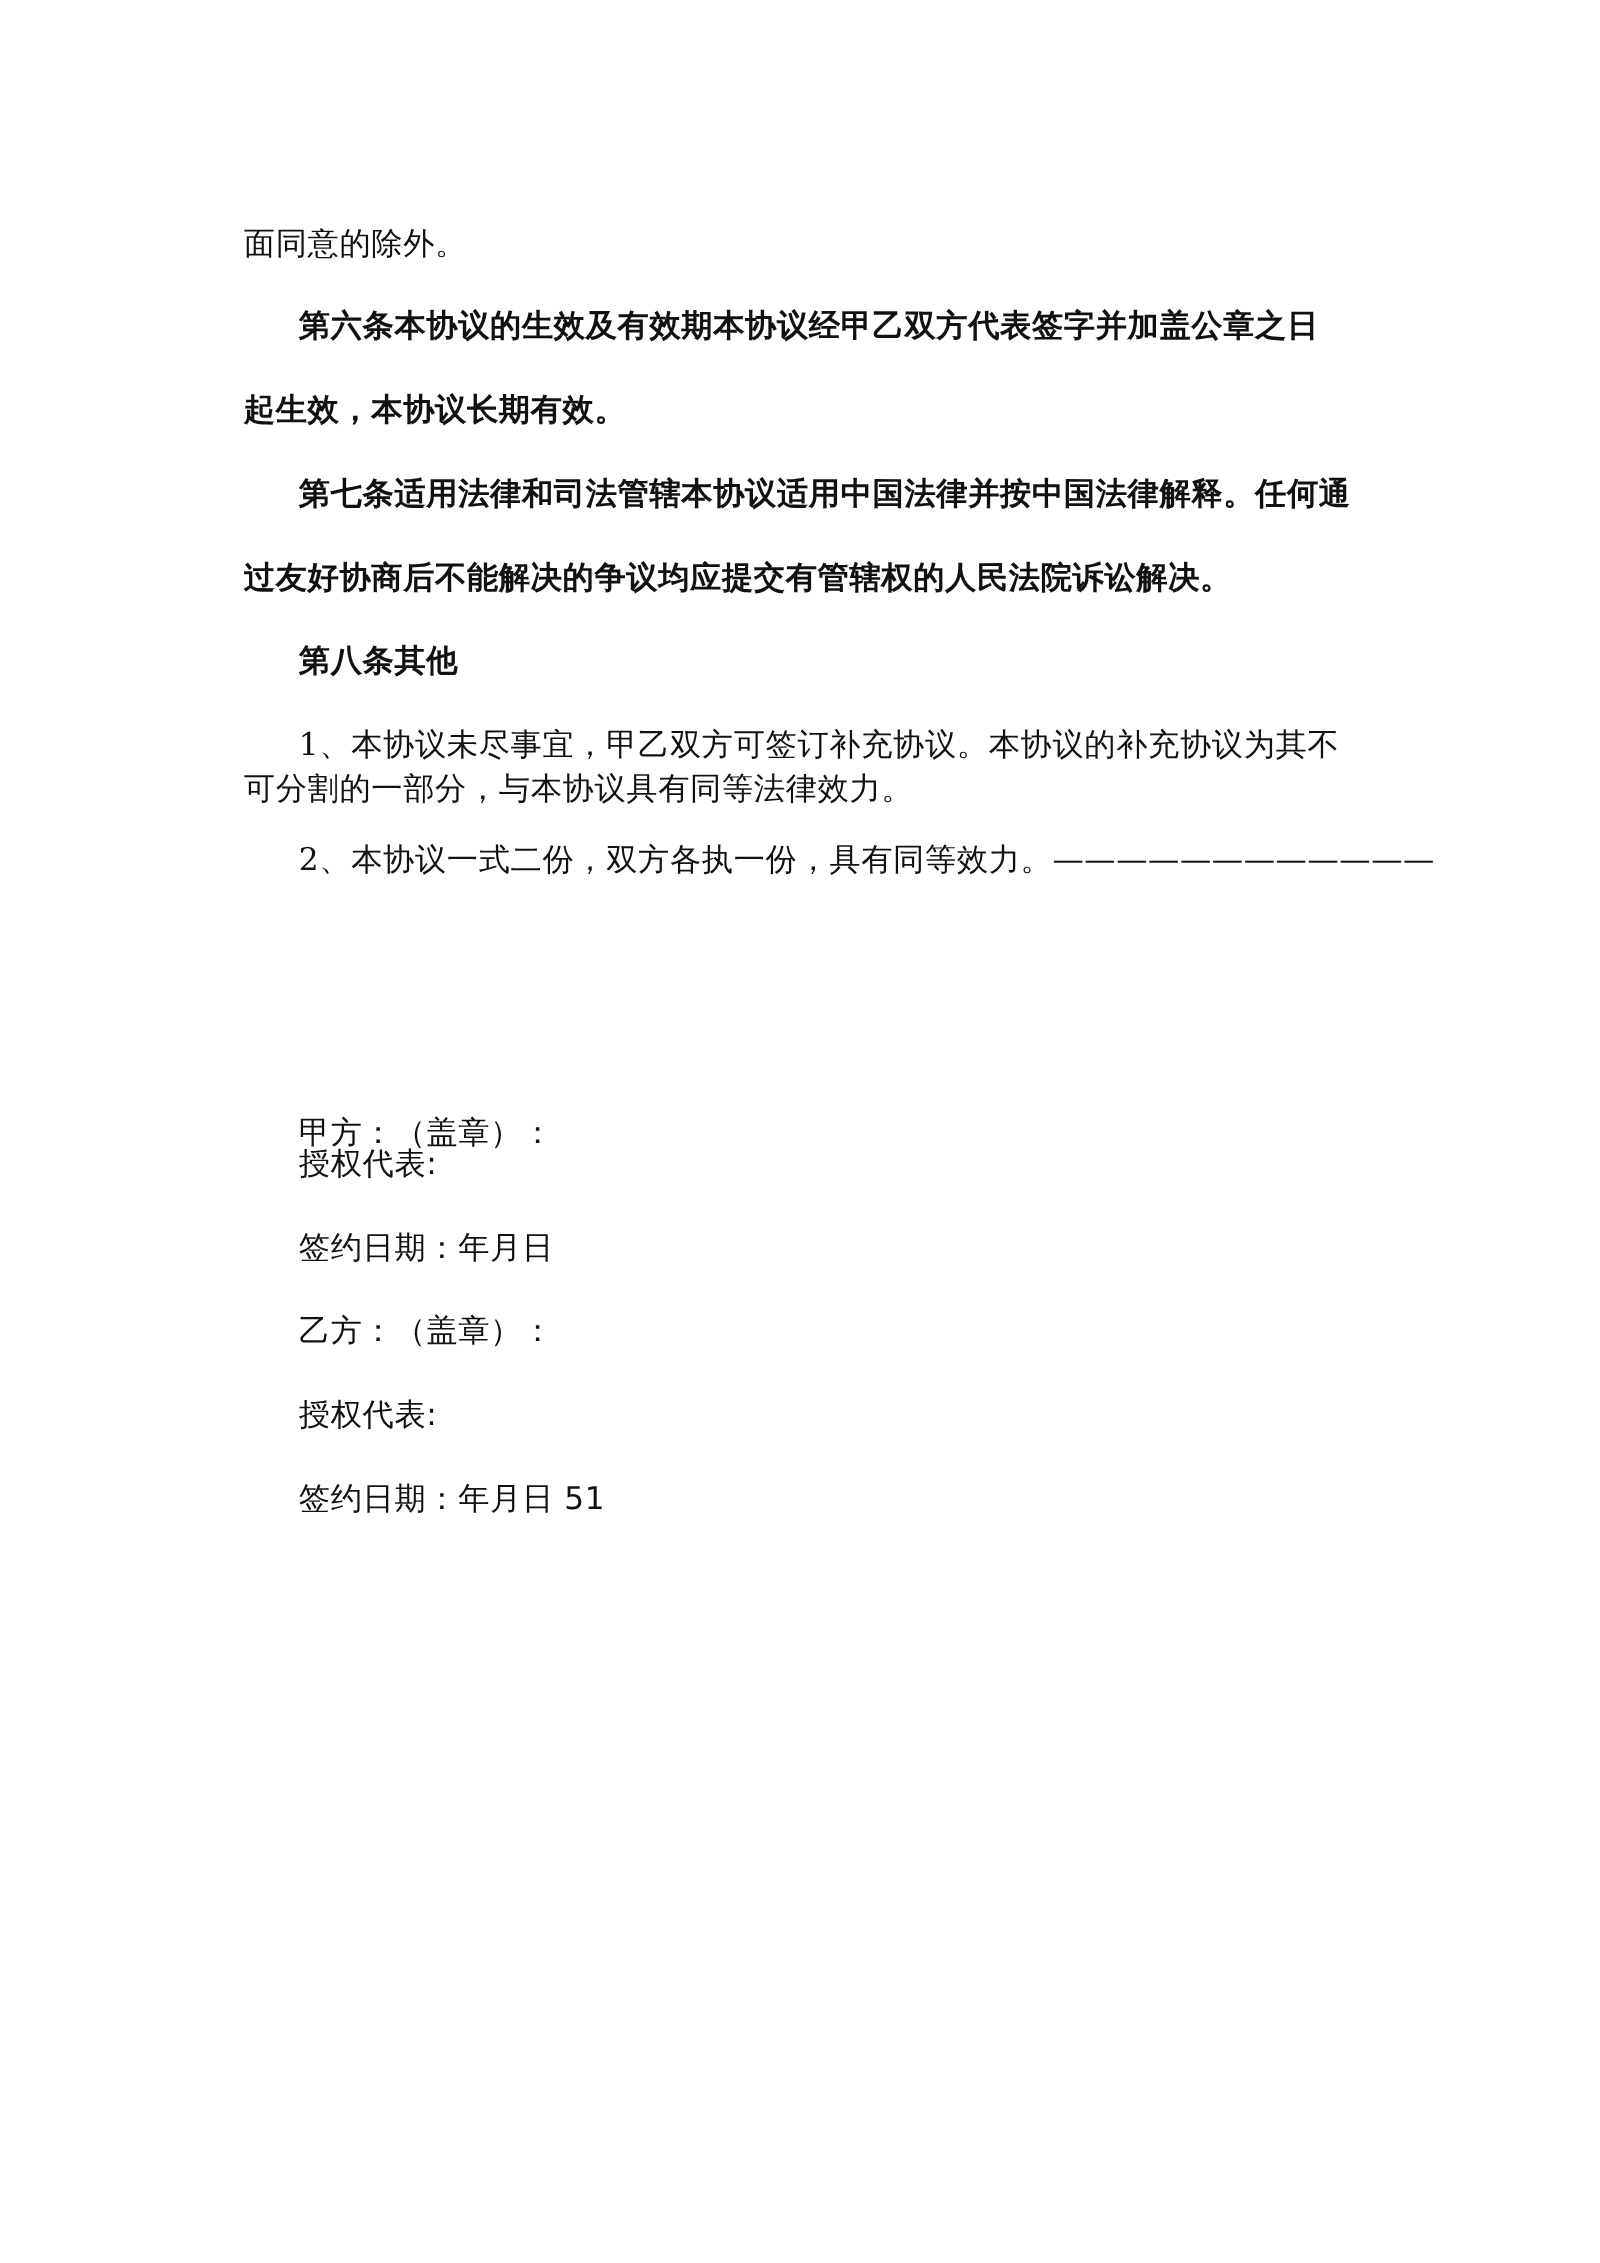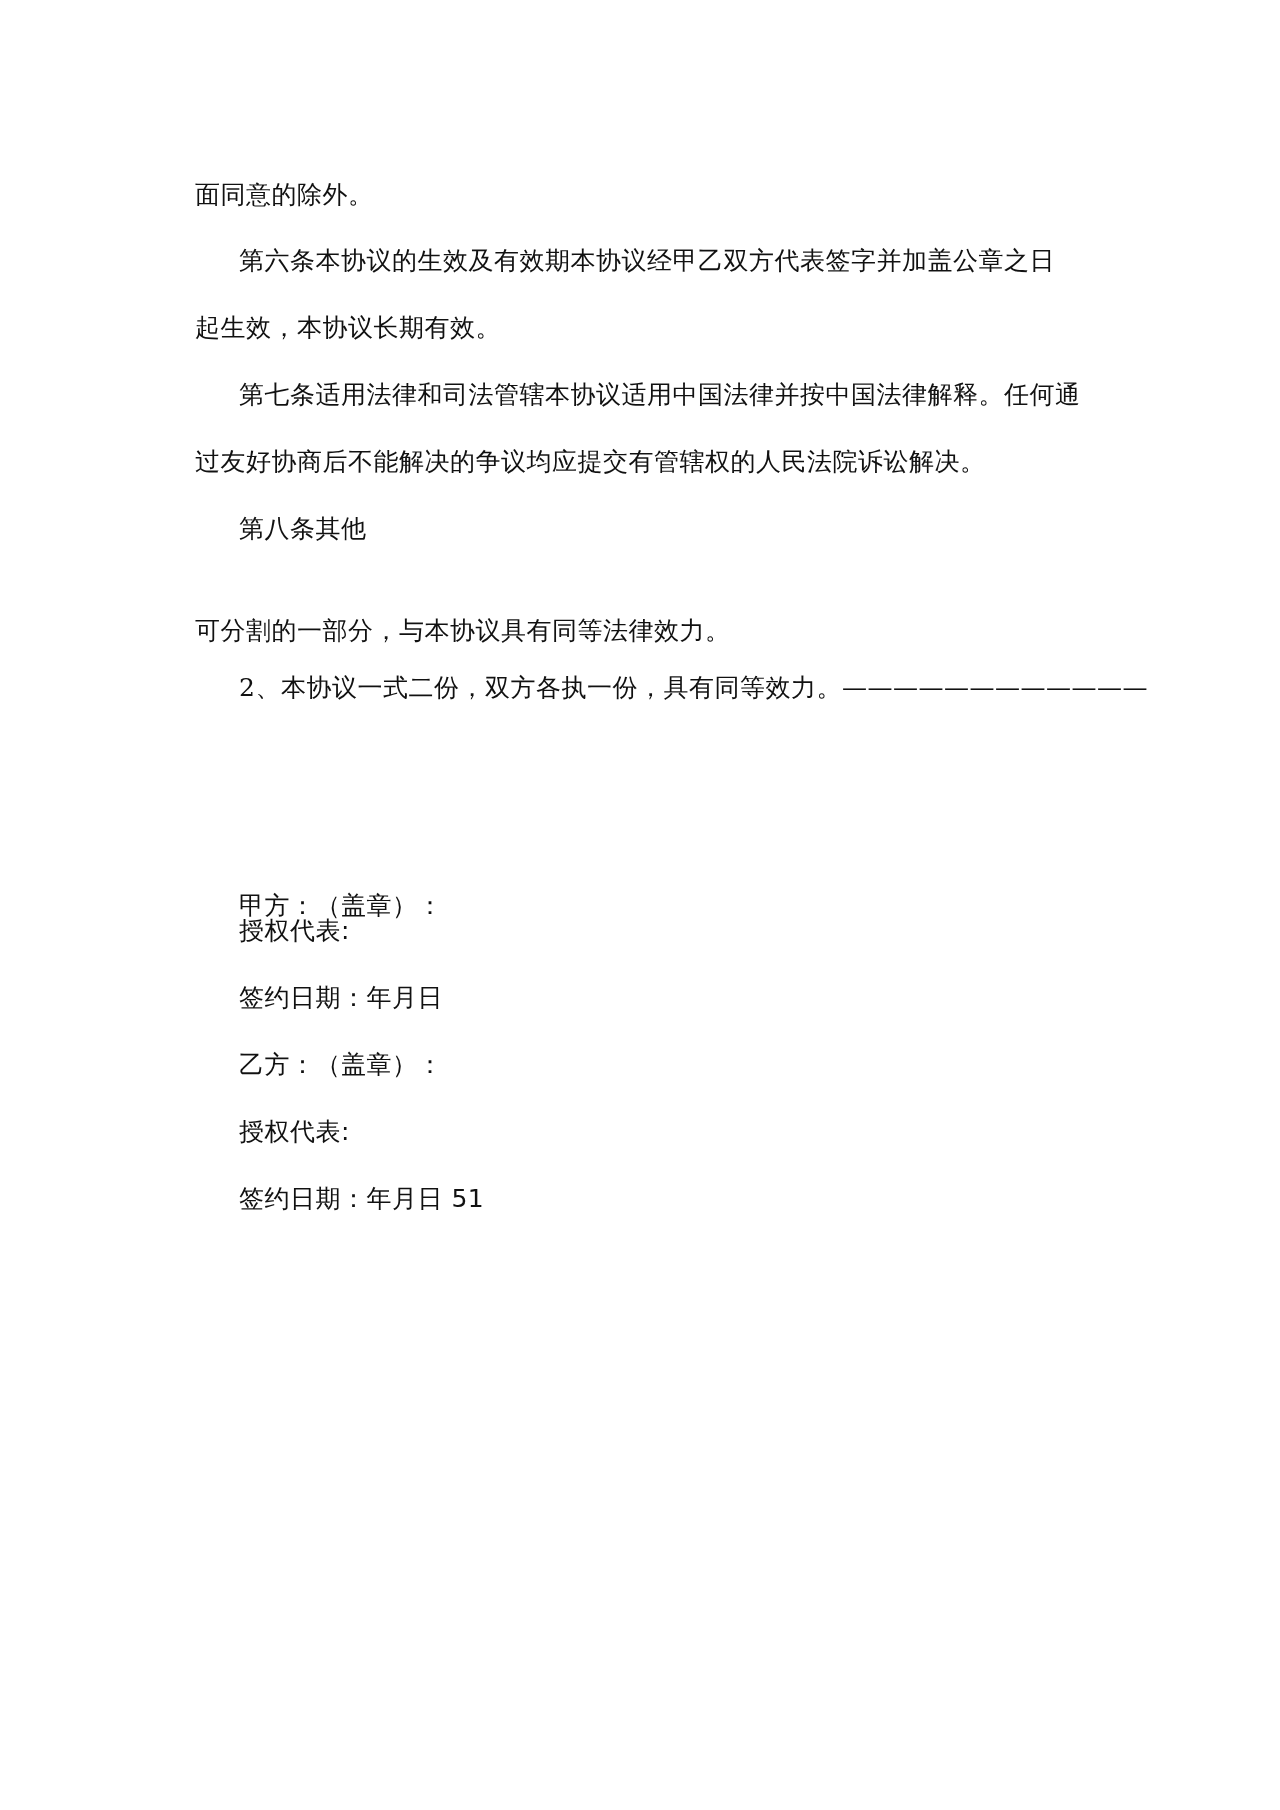--- a/index.html
+++ b/index.html
@@ -26,40 +26,41 @@
       position: absolute;
       left: 195px;
       white-space: nowrap;
       font-size: 25px;
       line-height: 30px;
       height: 30px;
       font-family: "DejaVu Serif", "Liberation Serif", serif;
       letter-spacing: 0.5px;
     }
     .line.indent { left: 239px; }
-    .line.bold { font-weight: normal; }
+    .line.bold { font-weight: bold; }
     .line.sans {
       font-family: "DejaVu Sans", "Liberation Sans", sans-serif;
     }
   </style>
 </head>
 <body>
 
 <div class="page">
 
   <div class="line" style="top:180px;">面同意的除外。</div>
 
   <div class="line bold indent" style="top:246px;">第六条本协议的生效及有效期本协议经甲乙双方代表签字并加盖公章之日</div>
   <div class="line bold" style="top:313px;">起生效，本协议长期有效。</div>
 
   <div class="line bold" style="top:447px;">过友好协商后不能解决的争议均应提交有管辖权的人民法院诉讼解决。</div>
   <div class="line bold indent" style="top:380px;">第七条适用法律和司法管辖本协议适用中国法律并按中国法律解释。任何通</div>
 
   <div class="line bold indent" style="top:514px;">第八条其他</div>
 
+  <div class="line indent" style="top:581px;">1、本协议未尽事宜，甲乙双方可签订补充协议。本协议的补充协议为其不</div>
   <div class="line" style="top:616px;">可分割的一部分，与本协议具有同等法律效力。</div>
 
   <div class="line indent" style="top:673px;">2、本协议一式二份，双方各执一份，具有同等效力。————————————</div>
 
   <div>
     <div>
       <div class="line sans indent" style="top:849px;margin-top:42px;">甲方：（盖章）：</div>
       <div class="line sans indent" style="top:916px;">授权代表:</div>
       <div class="line sans indent" style="top:983px;">签约日期：年月日</div>
     </div>

